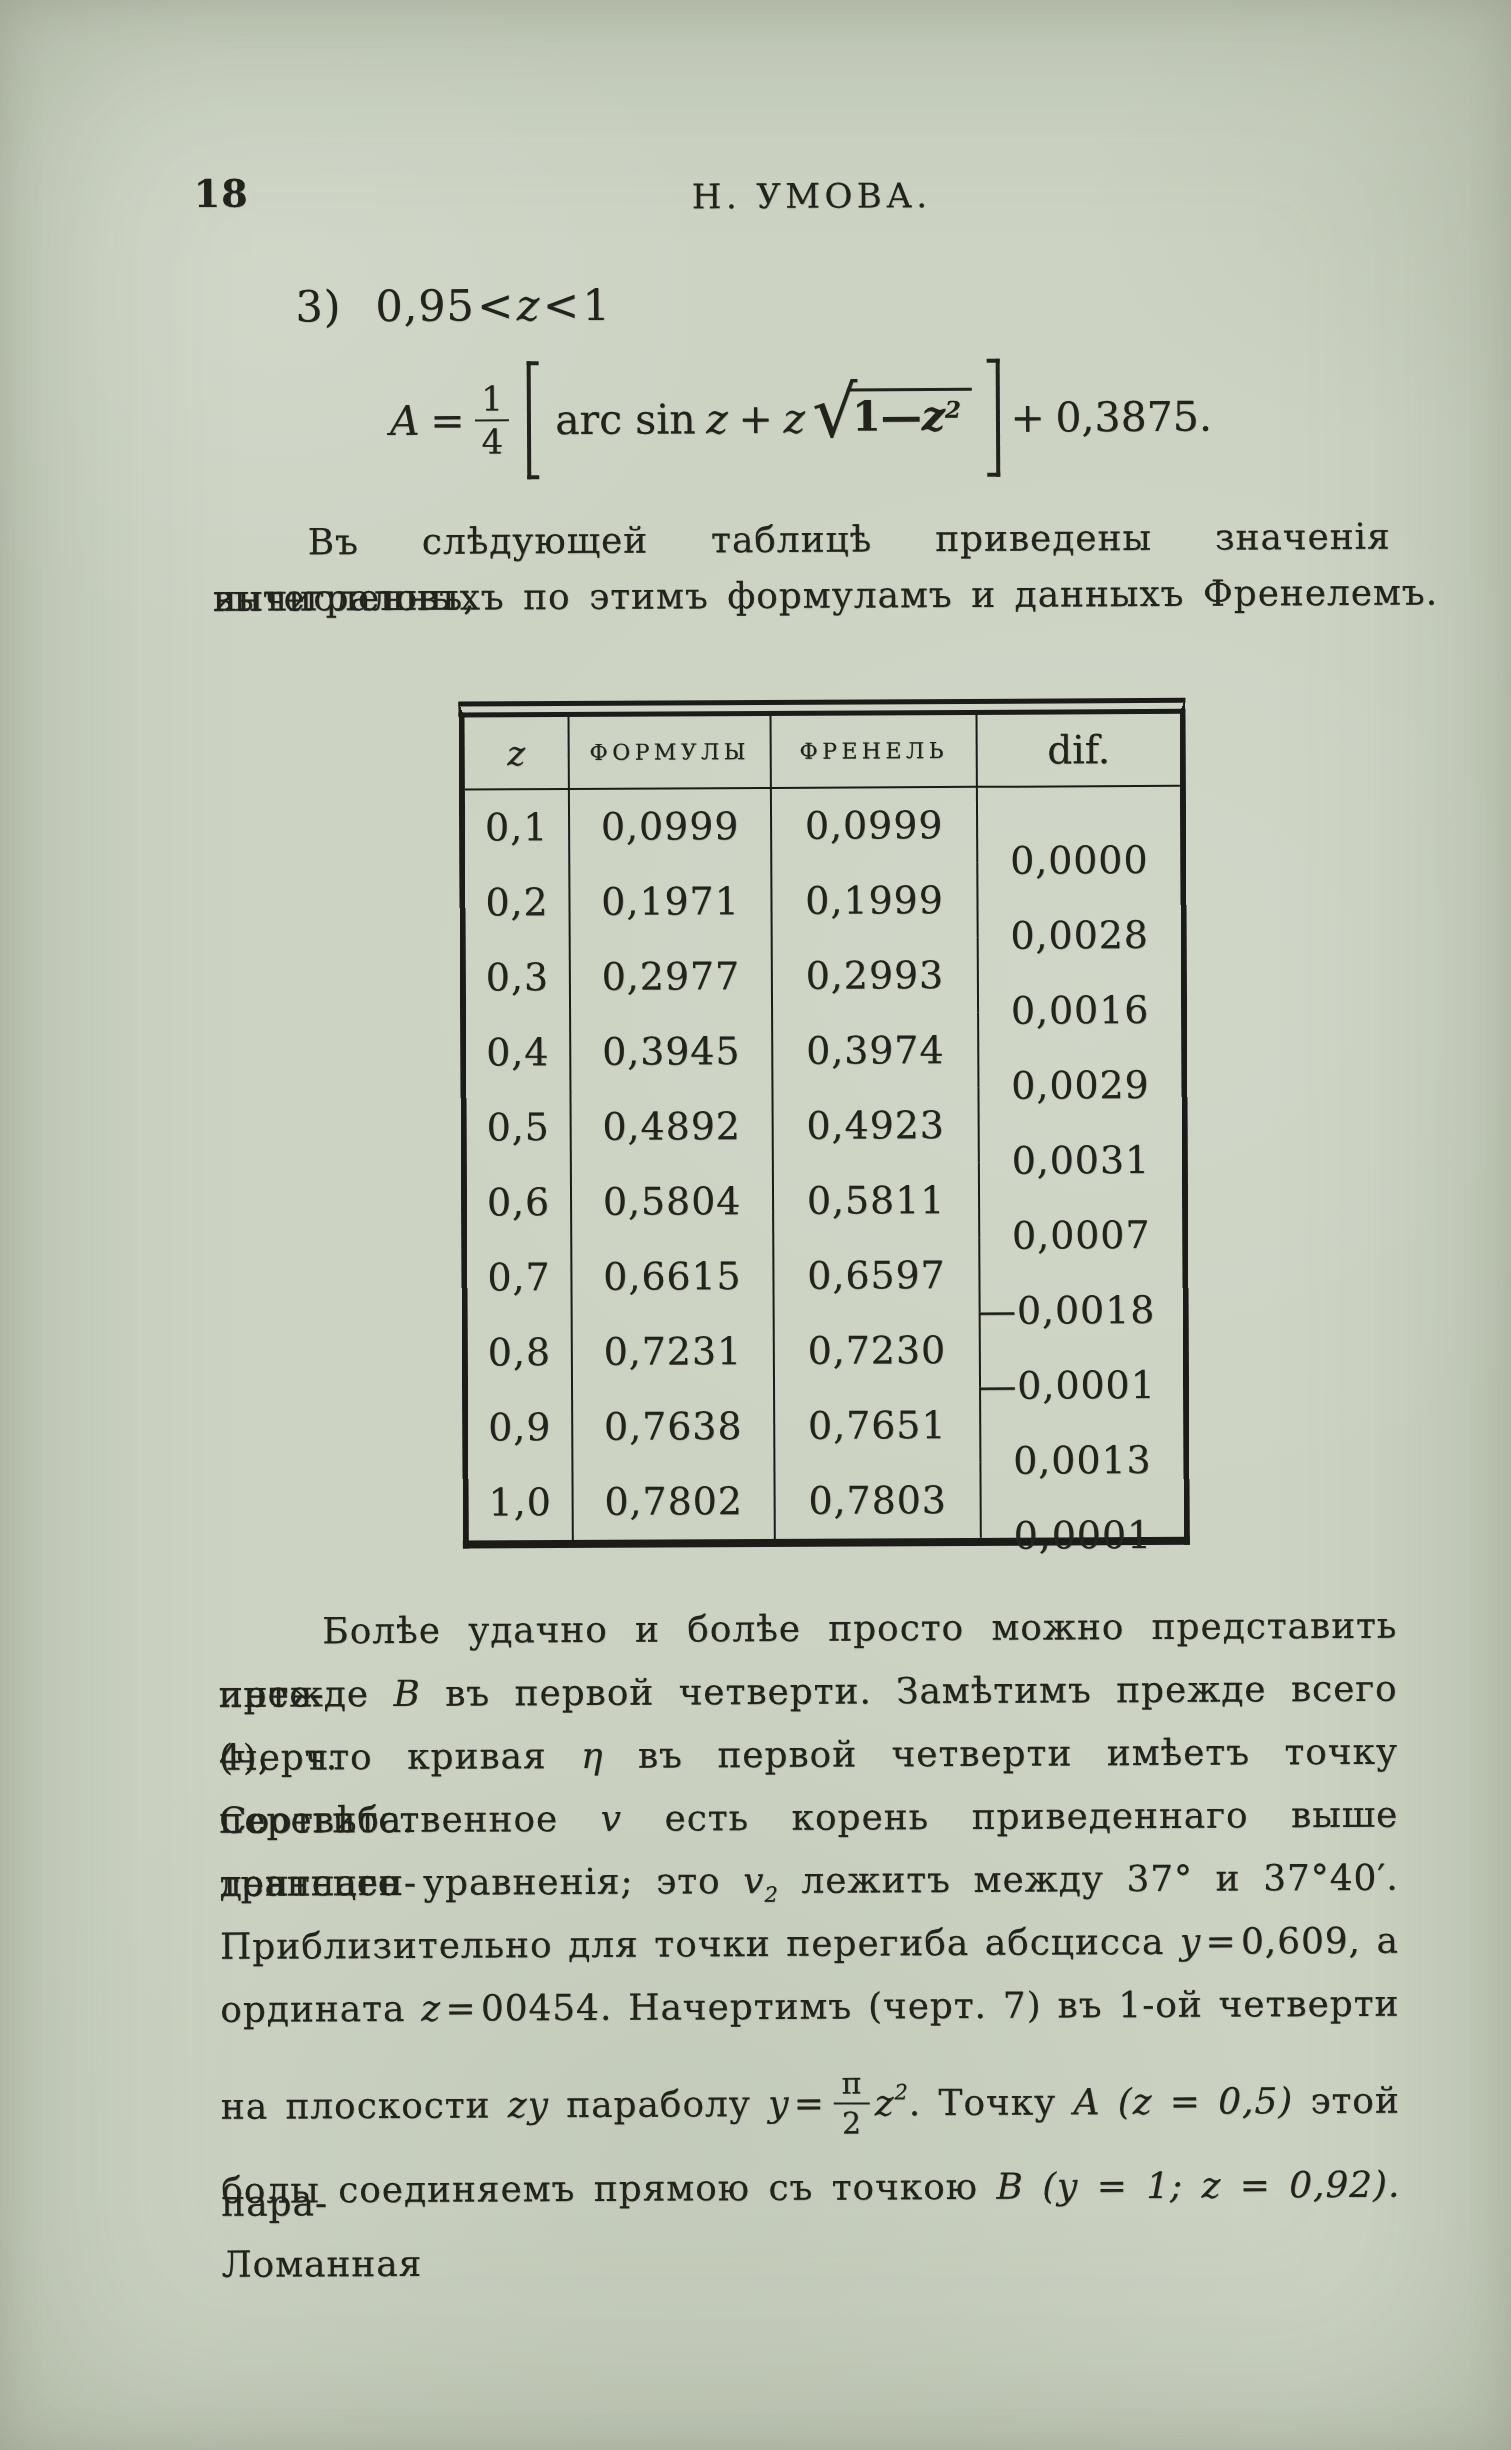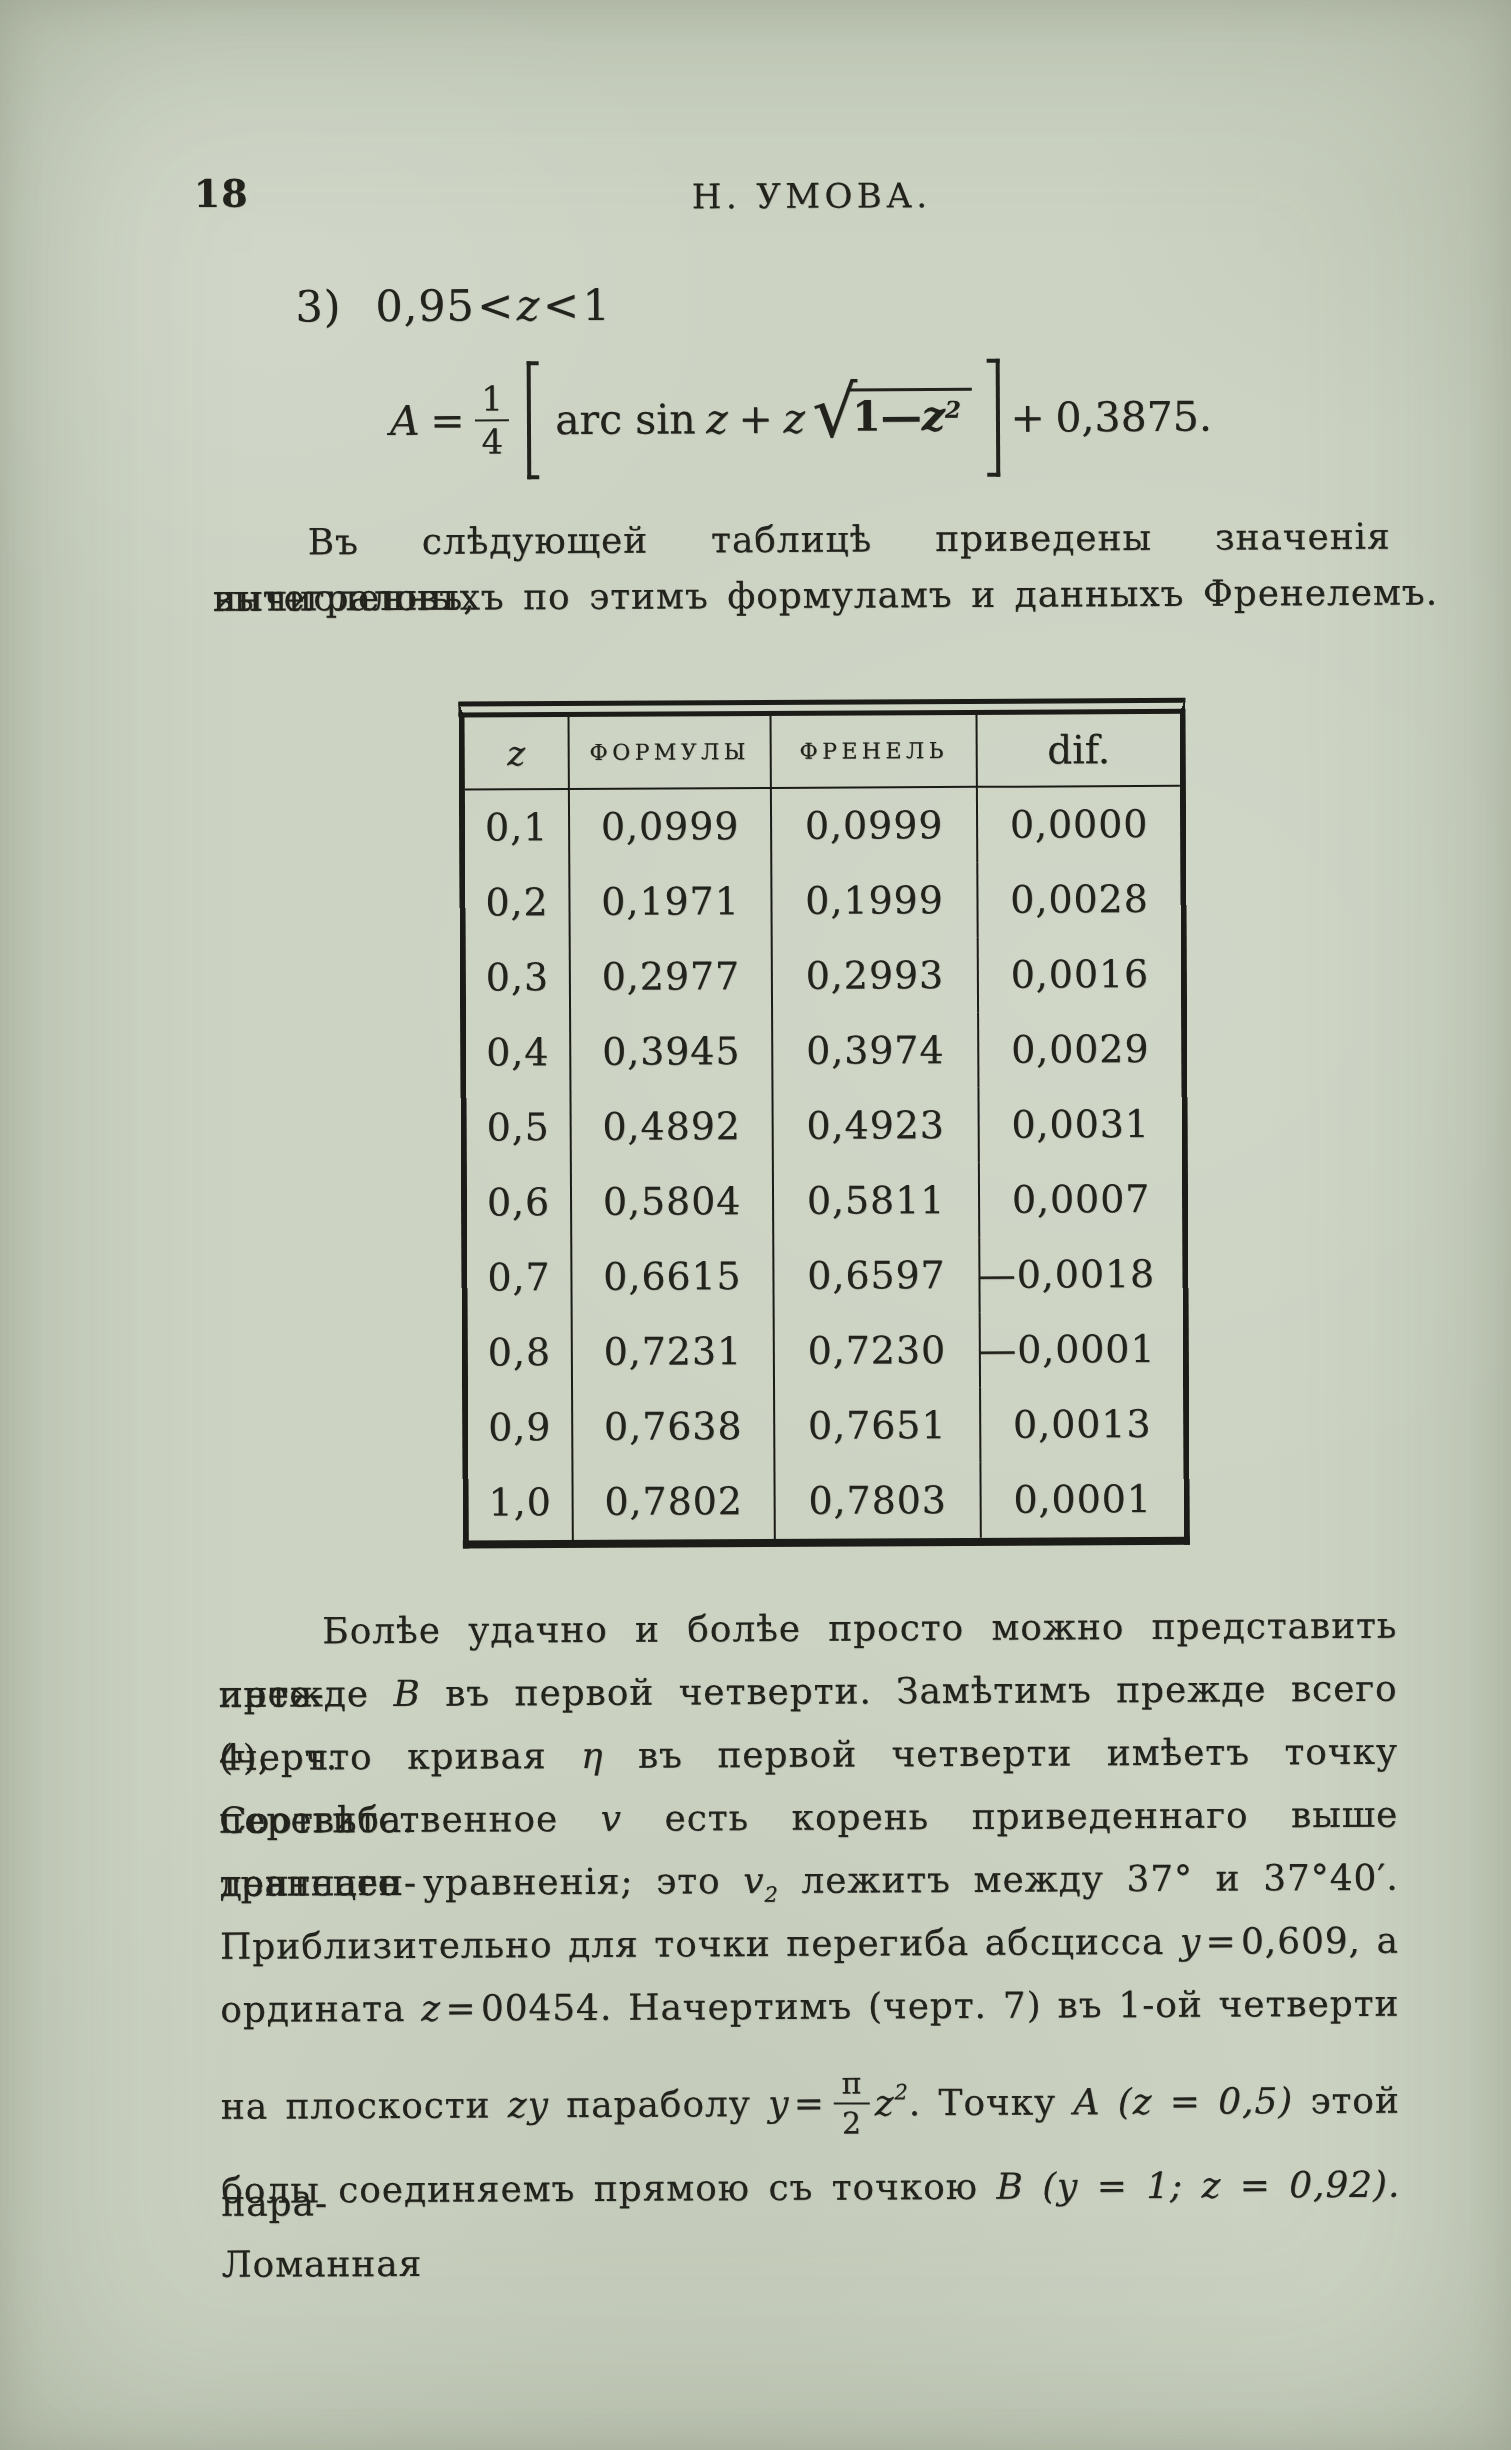--- a/index.html
+++ b/index.html
@@ -64,21 +64,21 @@
     border-right:6.2px solid #1b1b17;
   }
   .frow{display:grid;grid-template-columns:105px 202px 206px 1fr;}
   .fcell{text-align:center;box-sizing:border-box;}
   .fcell.sep{border-right:2.6px solid #1b1b17;}
   .fhead .fcell{height:73px;border-bottom:2.6px solid #1b1b17;display:flex;align-items:center;justify-content:center;}
   .hz{font-style:italic;font-size:34px;}
   .hcaps{font-size:22px;letter-spacing:4.4px;}
   .hdif{font-size:39px;text-align:center;}
   .drow .fcell{height:75px;line-height:75px;font-size:38px;letter-spacing:0.9px;}
-  .dval{display:inline-block;}
+  .dval{display:inline-block;margin-top:36px;}
   .dval.neg{margin-left:-30px;}
 
   
   .bodyp{position:absolute;left:216px;top:1597px;width:1179px;font-size:36px;letter-spacing:0.9px;}
   .bline{height:63px;line-height:63px;text-align:justify;text-align-last:justify;overflow:visible;}
   .bline.first{text-indent:104px;}
   .bline.tall{height:97px;line-height:97px;margin-top:7px;}
   .bline.last{height:74px;line-height:74px;margin-top:8.8px;}
   .eqs{margin:0 4.4px;}
   sub{font-size:21px;vertical-align:-8.8px;}

